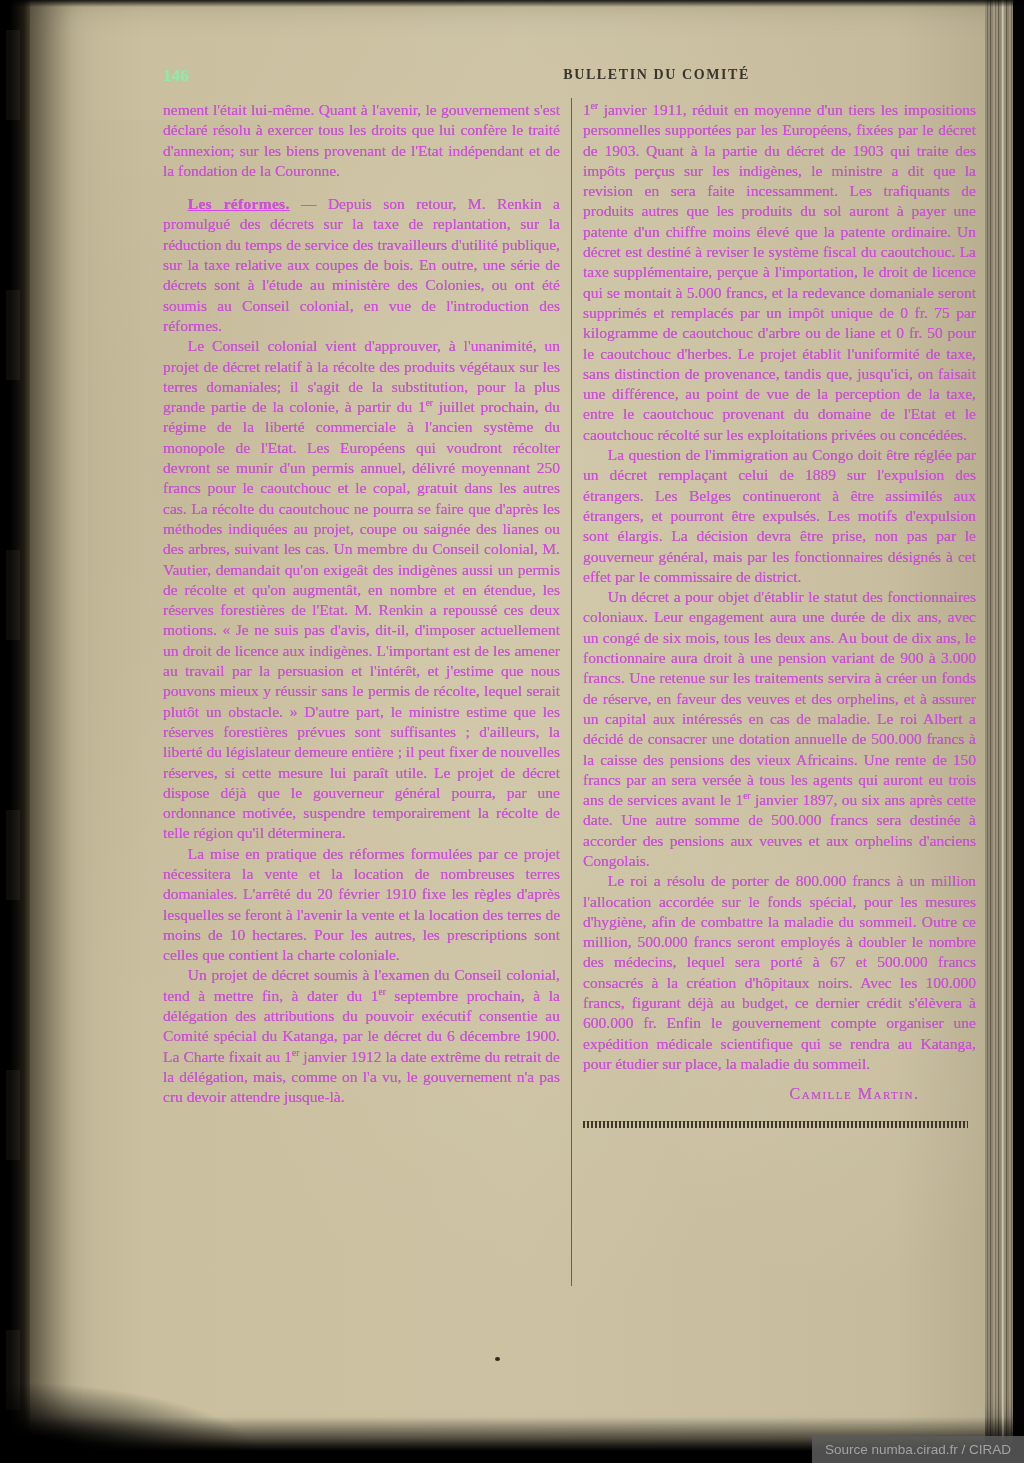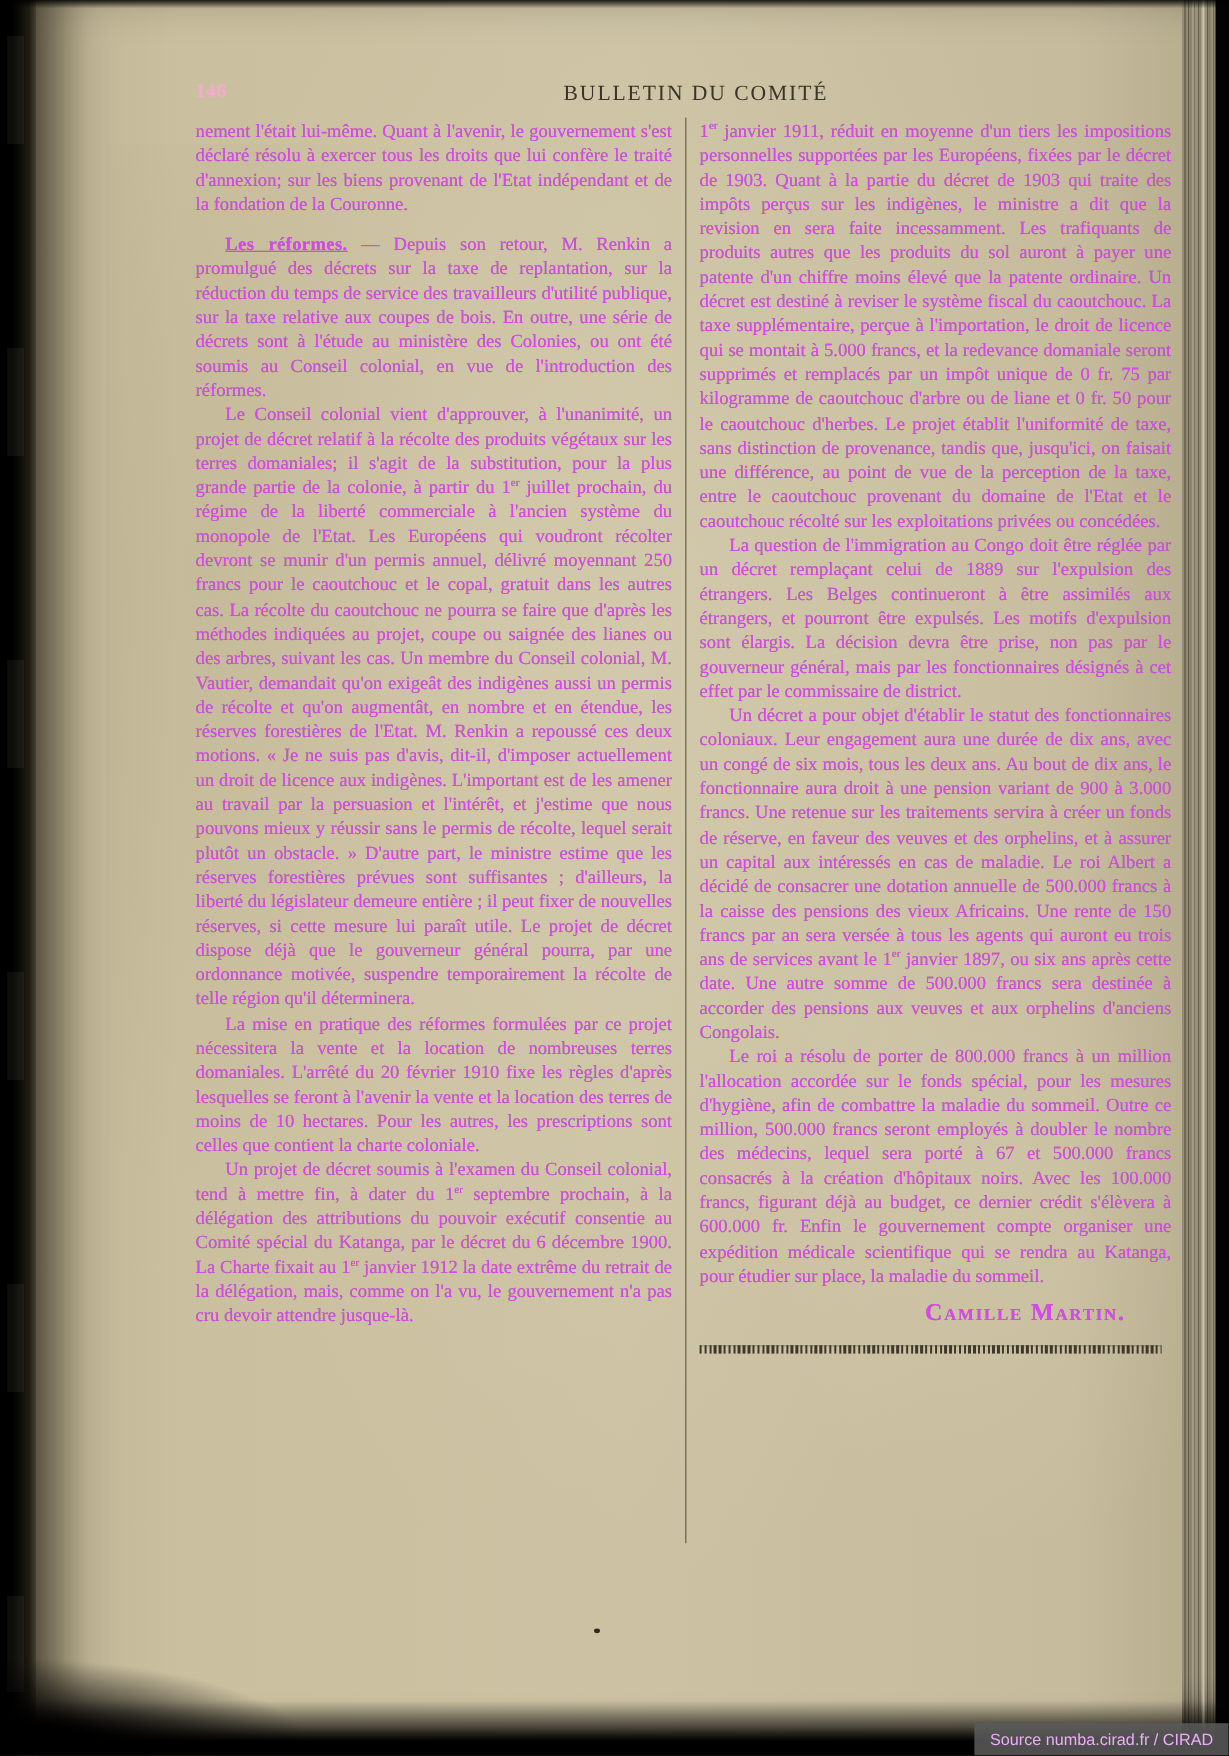--- a/index.html
+++ b/index.html
@@ -35,44 +35,44 @@
     box-shadow:inset 0 -30px 30px -10px rgba(0,0,0,.7);}
   .edge-highlight{position:absolute;right:20px;top:0;width:2px;height:1440px;background:rgba(235,228,205,.55);}
   .right-black{position:absolute;right:0;top:0;width:11px;height:100%;background:#030303;}
   .top-shadow{position:absolute;left:0;top:0;width:100%;height:7px;
     background:linear-gradient(to bottom,rgba(0,0,0,.85),transparent);}
   .bottom-shadow{position:absolute;left:0;bottom:0;width:100%;height:46px;
     background:linear-gradient(to top,#000 0 12px,rgba(0,0,0,.55) 24px,transparent 100%);}
   .corner-shadow{position:absolute;left:0;bottom:0;width:260px;height:80px;
     background:radial-gradient(ellipse at 0% 100%, #000 25%, transparent 72%);}
   
-  .page-number{position:absolute;left:163px;top:66px;font-size:16.5px;font-weight:bold;color:#f9a8d4;letter-spacing:.5px;}
-  .running-header{position:absolute;left:410px;top:67px;width:340px;text-align:center;
-    font-size:18px;font-weight:normal;color:#3a342a;letter-spacing:1.6px;}
+  .page-number{position:absolute;left:163px;top:66px;font-size:16.5px;font-weight:bold;color:#86efac;letter-spacing:.5px;}
+  .running-header{position:absolute;left:410px;top:67px;width:340px;text-align:right;
+    font-size:14px;font-weight:bold;color:#3a342a;letter-spacing:1.6px;}
   
   .column{position:absolute;top:100px;font-size:15.5px;line-height:20.3px;
     text-align:justify;color:#d946ef;text-shadow:0 0 .5px rgba(60,54,42,.45);}
   .left-col{left:163px;width:397px;}
   .right-col{left:583px;width:393px;}
   .column p.para{margin:0;}
   .column p.indent{text-indent:1.6em;}
   .column p.space-before{margin-top:13px;}
   .column b{font-weight:bold;letter-spacing:.3px;text-decoration:underline;}
   sup{font-size:.6em;vertical-align:super;line-height:0;}
   .divider{position:absolute;left:571px;top:98px;width:1px;height:1188px;background:rgba(62,56,42,.7);}
   
   .signature{margin-top:10px;text-align:center;padding-left:150px;
-    font-variant:small-caps;letter-spacing:1.5px;font-size:20px;font-weight:bold;}
+    font-variant:small-caps;letter-spacing:1.5px;font-size:16px;}
   .deco-rule{margin-top:16px;height:6px;width:98%;
     background:repeating-linear-gradient(90deg,#3e382b 0 2px,transparent 2px 4px);
     border-top:1px solid rgba(62,56,43,.35);}
   .speck{position:absolute;left:495px;top:1357px;width:5px;height:4px;border-radius:50%;background:#2f2a20;}
   
   .watermark{position:absolute;right:0;bottom:0;height:27px;z-index:10;
-    background:rgba(92,92,92,.85);color:#f0abfc;
+    background:rgba(92,92,92,.85);color:#a3a3a3;
     font-family:"Liberation Sans", sans-serif;font-size:13.5px;
     display:flex;align-items:center;padding:0 13px;}
 </style>
 </head>
 <body>
 
 <div id="scan">
 
   <div class="paper">
     <div class="stain1"></div>

